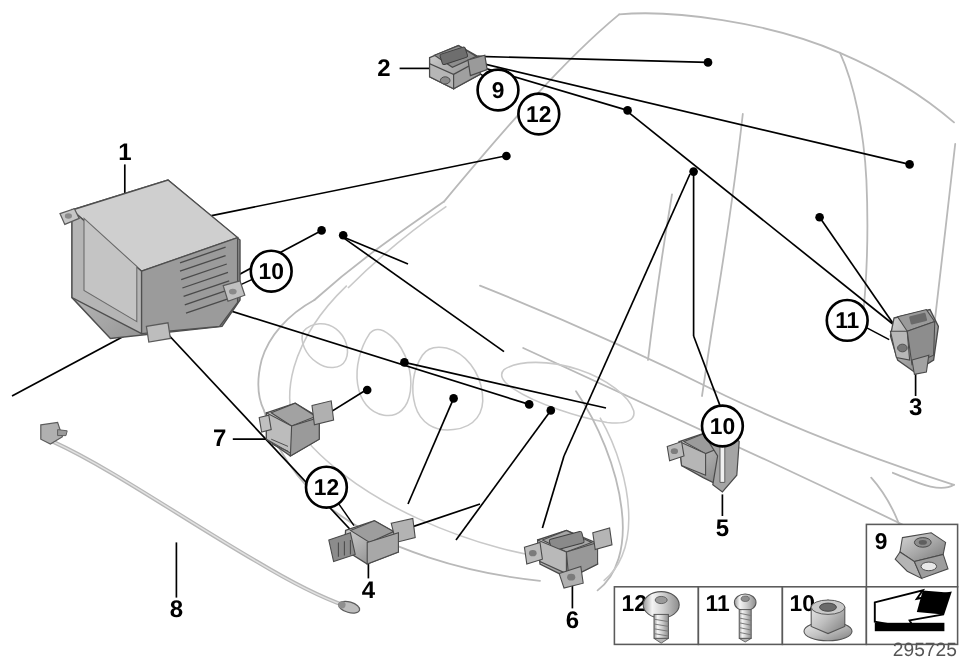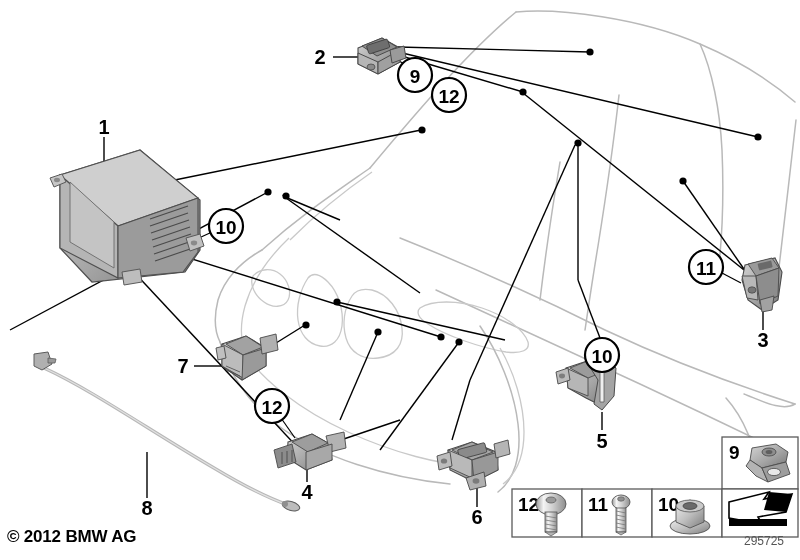--- a/index.html
+++ b/index.html
@@ -57,21 +57,21 @@
     font-size: 17px;
     color: #000000;
     letter-spacing: -0.2px;
     white-space: nowrap;
   }
   .diagram-id {
     position: absolute;
     left: 744px;
     top: 534px;
     font-family: "Liberation Sans", sans-serif;
-    font-size: 12px;
+    font-size: 16px;
     color: #555555;
     white-space: nowrap;
   }
   .leader { stroke: #000000; stroke-width: 1.4; fill: none; }
   .leader-thin { stroke: #000000; stroke-width: 1.2; fill: none; }
   .carline { stroke: #b9b9b9; stroke-width: 1.5; fill: none; stroke-linecap: round; }
   .carline-soft { stroke: #c9c9c9; stroke-width: 1.3; fill: none; }
   .circ { fill: #ffffff; stroke: #000000; stroke-width: 2.2; }
   .legendbox { fill: #ffffff; stroke: #5a5a5a; stroke-width: 1.3; }
   .dot { fill: #000000; }
@@ -451,16 +451,15 @@
         <g>
           <path d="M729 502 L769 492 L764 499 L792 494 L786 512 L758 517 L762 524 L729 518 Z" fill="#ffffff" stroke="#000000" stroke-width="1.6" stroke-linejoin="miter"></path>
           <path d="M769 492 L792 494 L786 512 L764 510 Z" fill="#000000"></path>
           <rect x="729" y="519" width="58" height="7" fill="#000000"></rect>
         </g>
       </g>
     </g>
 
   </svg>
 
-  <div class="copyright">© 2012 BMW AG</div>
   <div class="diagram-id">295725</div>
 
 </div>
 
 </body></html>

